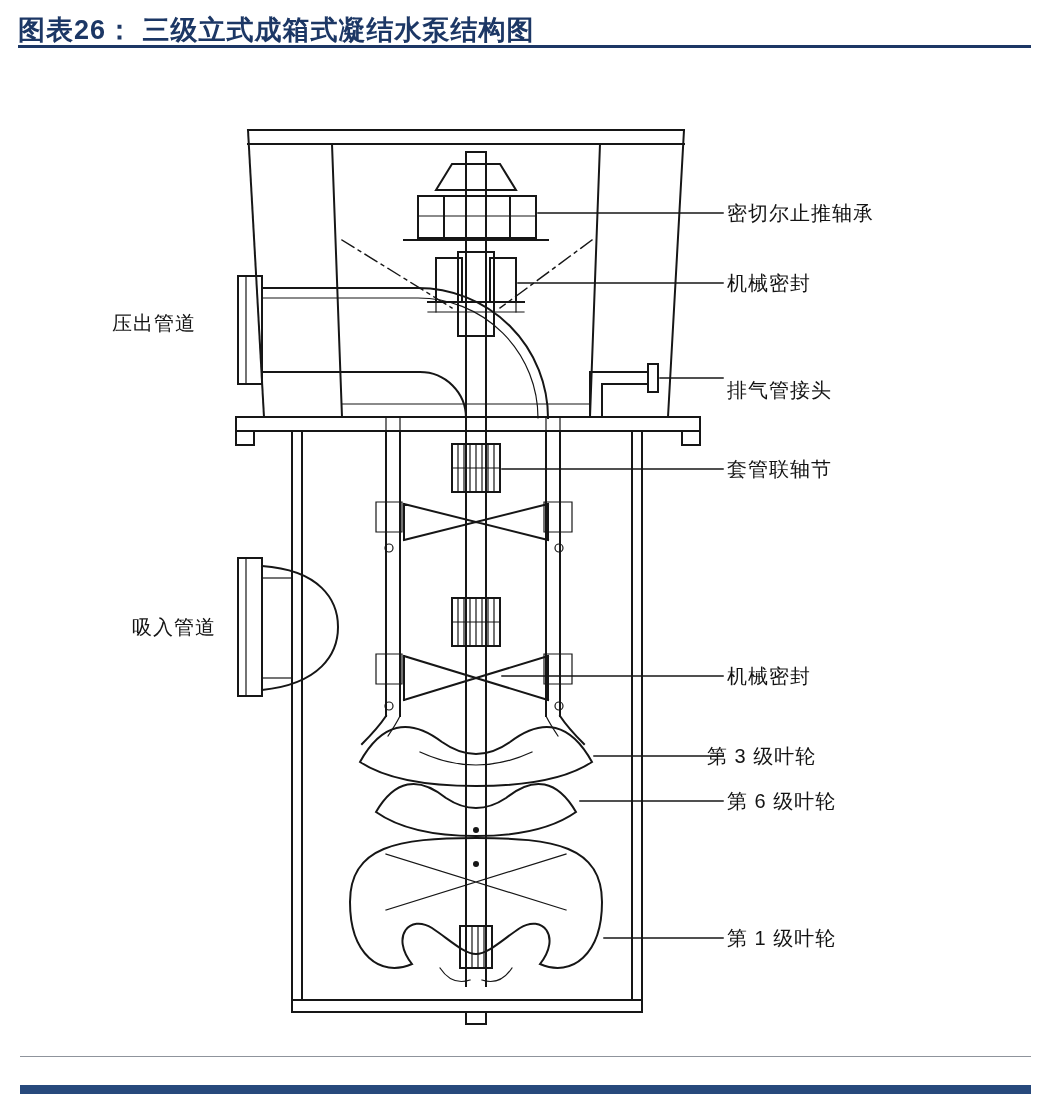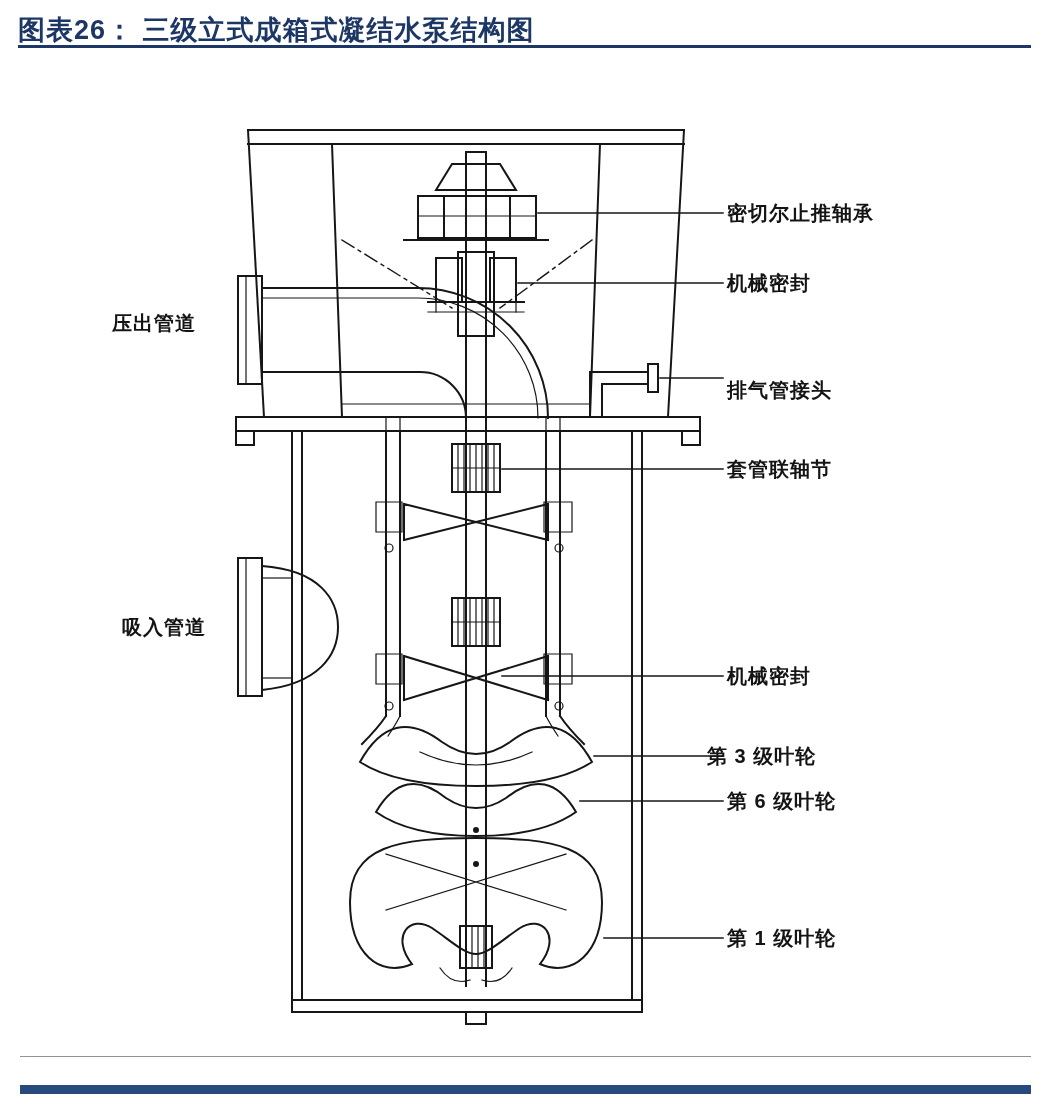--- a/index.html
+++ b/index.html
@@ -27,21 +27,21 @@
   svg.linework{position:absolute;left:0;top:0;}
   svg.linework path, svg.linework line, svg.linework rect, svg.linework circle{
     stroke:var(--ink);fill:none;stroke-width:2;stroke-linecap:square;
   }
   svg.linework .thin{stroke-width:1.2;}
   svg.linework .leader{stroke-width:1.5;}
   svg.linework .dashdot{stroke-width:1.4;stroke-dasharray:14 5 3 5;}
   svg.linework .dotfill{fill:var(--ink);stroke:none;}
 
   .part-label{
-    position:absolute;font-size:20px;font-weight:700;color:#141414;
+    position:absolute;font-size:20px;font-weight:400;color:#141414;
     letter-spacing:1px;white-space:nowrap;line-height:26px;
   }
 
   .divider-thin{
     position:absolute;left:20px;top:1056px;width:1011px;height:1px;
     background:var(--divider-gray);
   }
   .footer-bar{
     position:absolute;left:20px;top:1085px;width:1011px;height:9px;
     background:var(--footer-navy);
@@ -190,21 +190,21 @@
         <line class="leader" x1="660" y1="378" x2="723" y2="378"></line>
         <line class="leader" x1="502" y1="469" x2="723" y2="469"></line>
         <line class="leader" x1="502" y1="676" x2="723" y2="676"></line>
         <line class="leader" x1="594" y1="756" x2="723" y2="756"></line>
         <line class="leader" x1="580" y1="801" x2="723" y2="801"></line>
         <line class="leader" x1="604" y1="938" x2="723" y2="938"></line>
       </g>
     </svg>
 
     <div class="part-label" style="left:112px;top:310px">压出管道</div>
-    <div class="part-label" style="left:122px;top:614px">吸入管道</div>
+    <div class="part-label" style="left:132px;top:614px">吸入管道</div>
 
     <div class="part-label" style="left:727px;top:200px">密切尔止推轴承</div>
     <div class="part-label" style="left:727px;top:270px">机械密封</div>
     <div class="part-label" style="left:727px;top:377px">排气管接头</div>
     <div class="part-label" style="left:727px;top:456px">套管联轴节</div>
     <div class="part-label" style="left:727px;top:663px">机械密封</div>
     <div class="part-label" style="left:707px;top:743px">第 3 级叶轮</div>
     <div class="part-label" style="left:727px;top:788px">第 6 级叶轮</div>
     <div class="part-label" style="left:727px;top:925px">第 1 级叶轮</div>
   </div>

